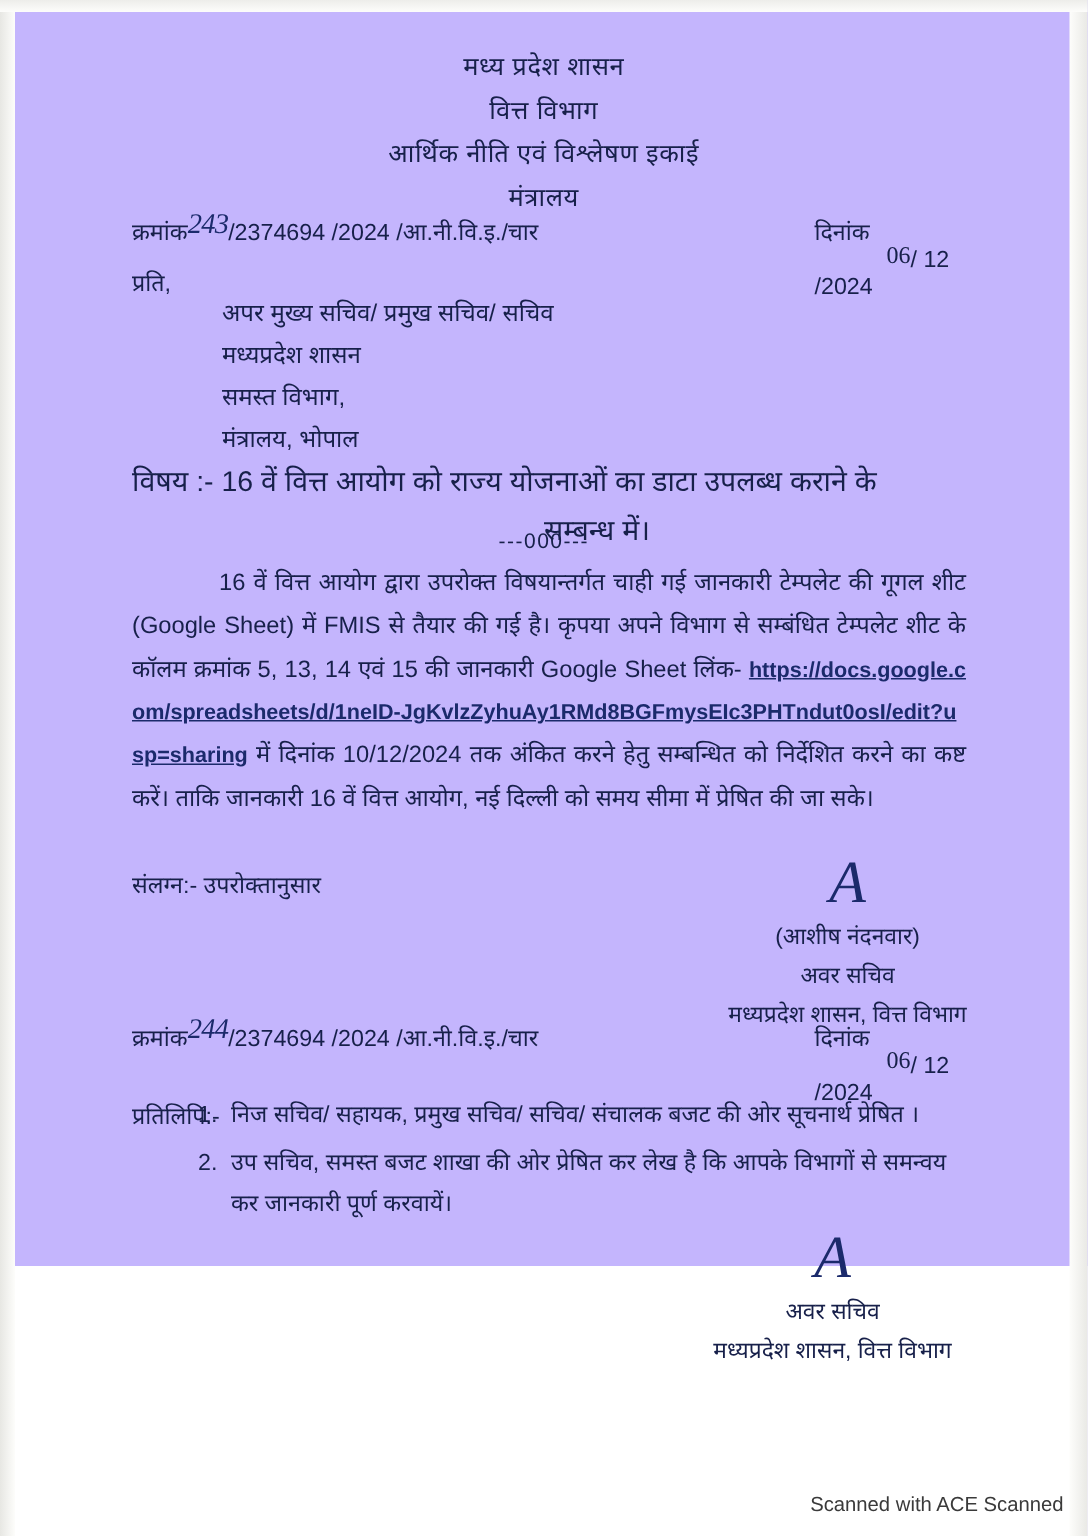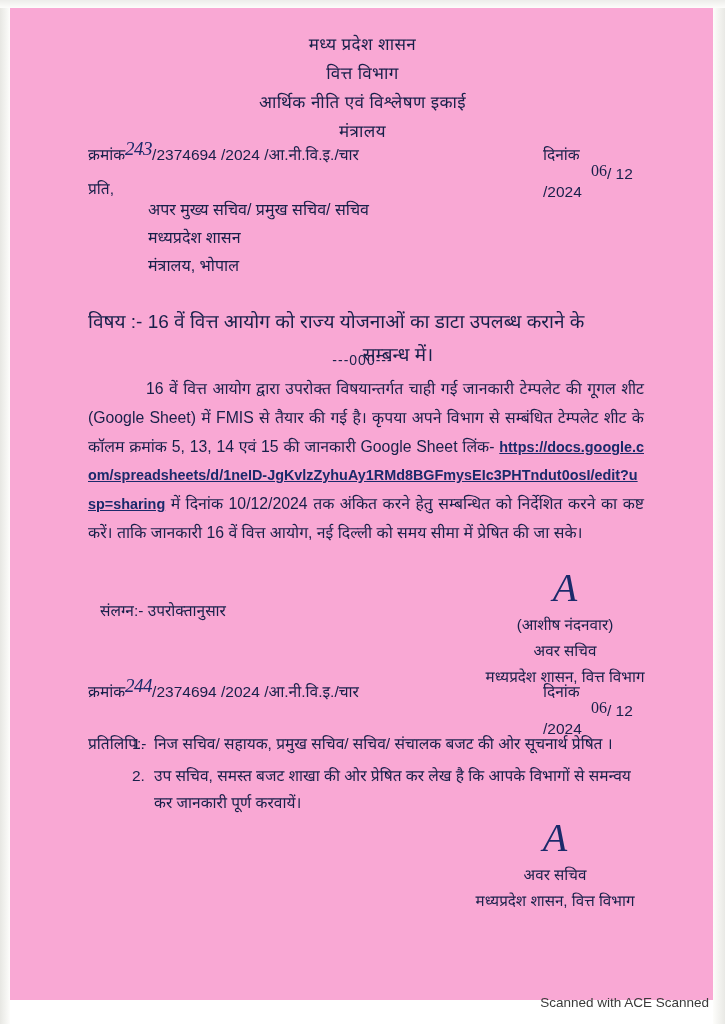--- a/index.html
+++ b/index.html
@@ -11,22 +11,22 @@
     width: 725px;
     height: 1024px;
     position: relative;
     font-family: "Liberation Sans", sans-serif;
     overflow: hidden;
   }
   .page {
     position: absolute;
     left: 0; top: 0;
     width: 725px;
-    height: 1000px;
-    background: #f9a8d4;
+    height: 844px;
+    background: #c4b5fd;
   }
   
   .scan-edge-left {
     position: absolute;
     left: 0; top: 0;
     width: 10px; height: 1024px;
     background: linear-gradient(to right, #e7e7e3, #fdfdfb);
   }
   .scan-edge-right {
     position: absolute;
@@ -141,24 +141,23 @@
   .body-para .indent { display:inline-block; width: 58px; }
   .link {
     color: #1b2a6b;
     text-decoration: underline;
     font-weight: bold;
     font-size: 14.4px;
     word-break: break-all;
   }
   .sanlagn {
     position: absolute;
-    left: 100px;
+    left: 88px;
     top: 578px;
     font-size: 15.5px;
-    margin-top: 21px;
   }
   .sign-block-1 {
     position: absolute;
     left: 420px;
     top: 570px;
     width: 290px;
     text-align: center;
     font-size: 15.2px;
     line-height: 1.7;
   }
@@ -240,20 +239,21 @@
       <span class="dinank-wrap">
         <span>दिनांक</span>
         <span class="hand-date">06</span><span>/ 12 /2024</span>
       </span>
     </div>
 
     <div class="prati">प्रति,</div>
     <div class="addr">
       <div>अपर मुख्य सचिव/ प्रमुख सचिव/ सचिव</div>
       <div>मध्यप्रदेश शासन</div>
+      <div>समस्त विभाग,</div>
       <div>मंत्रालय, भोपाल</div>
     </div>
 
     <div class="subject">
       <div><span>विषय :-</span> <span>16 वें वित्त आयोग को राज्य योजनाओं का डाटा उपलब्ध कराने के</span></div>
       <div class="ln2">सम्बन्ध में।</div>
     </div>
 
     <div class="sep">---000---</div>
 

